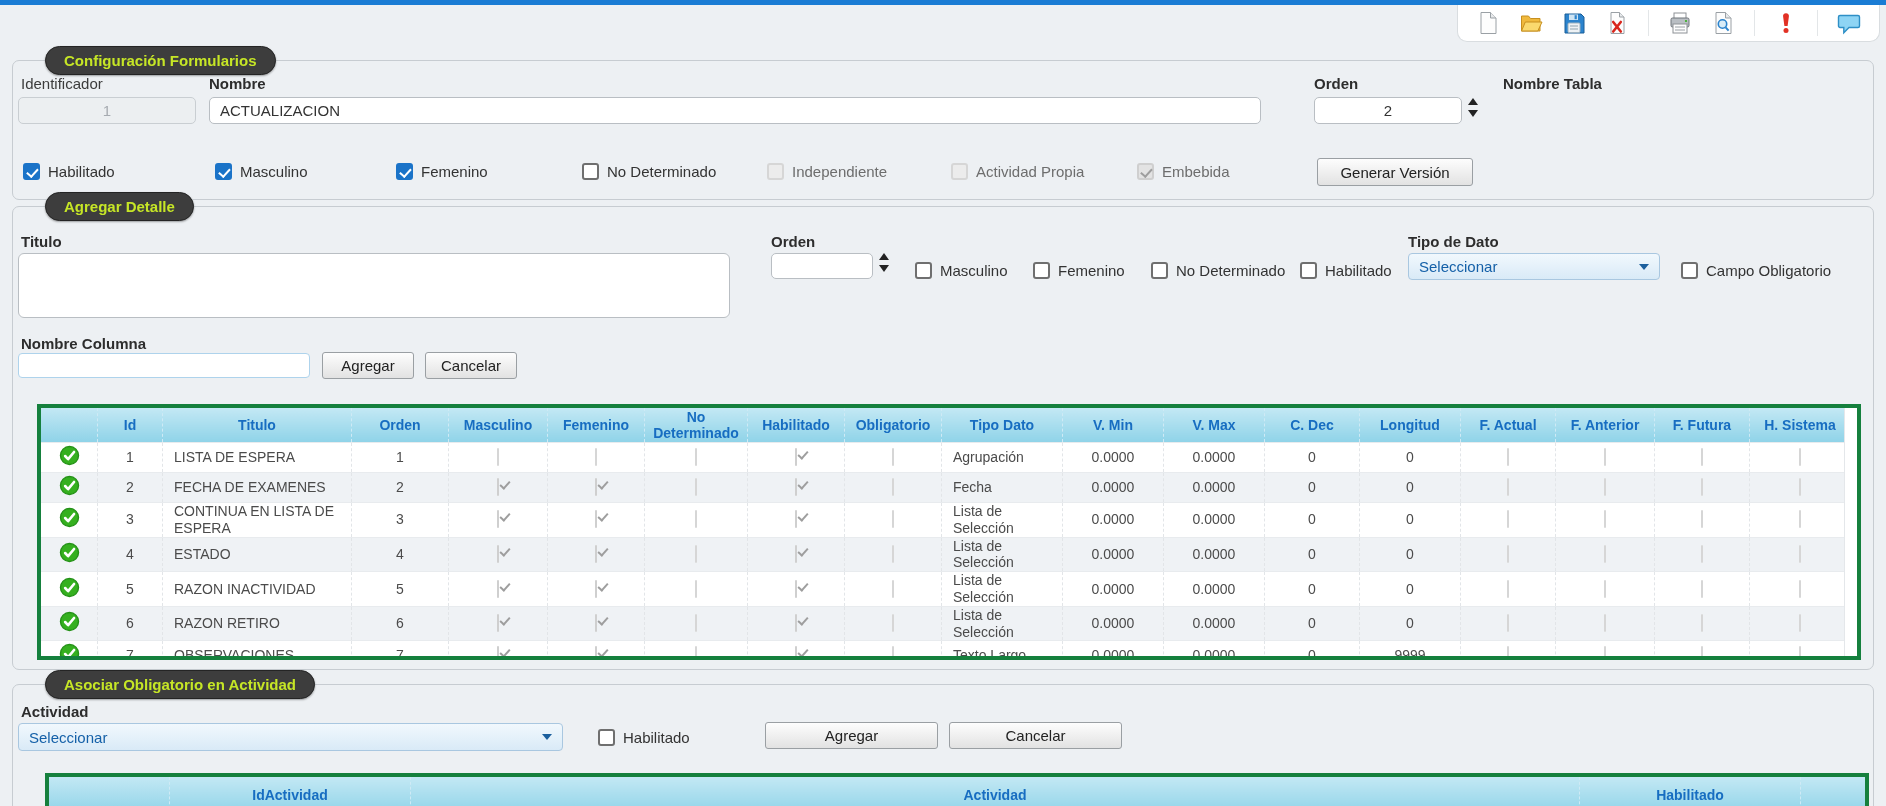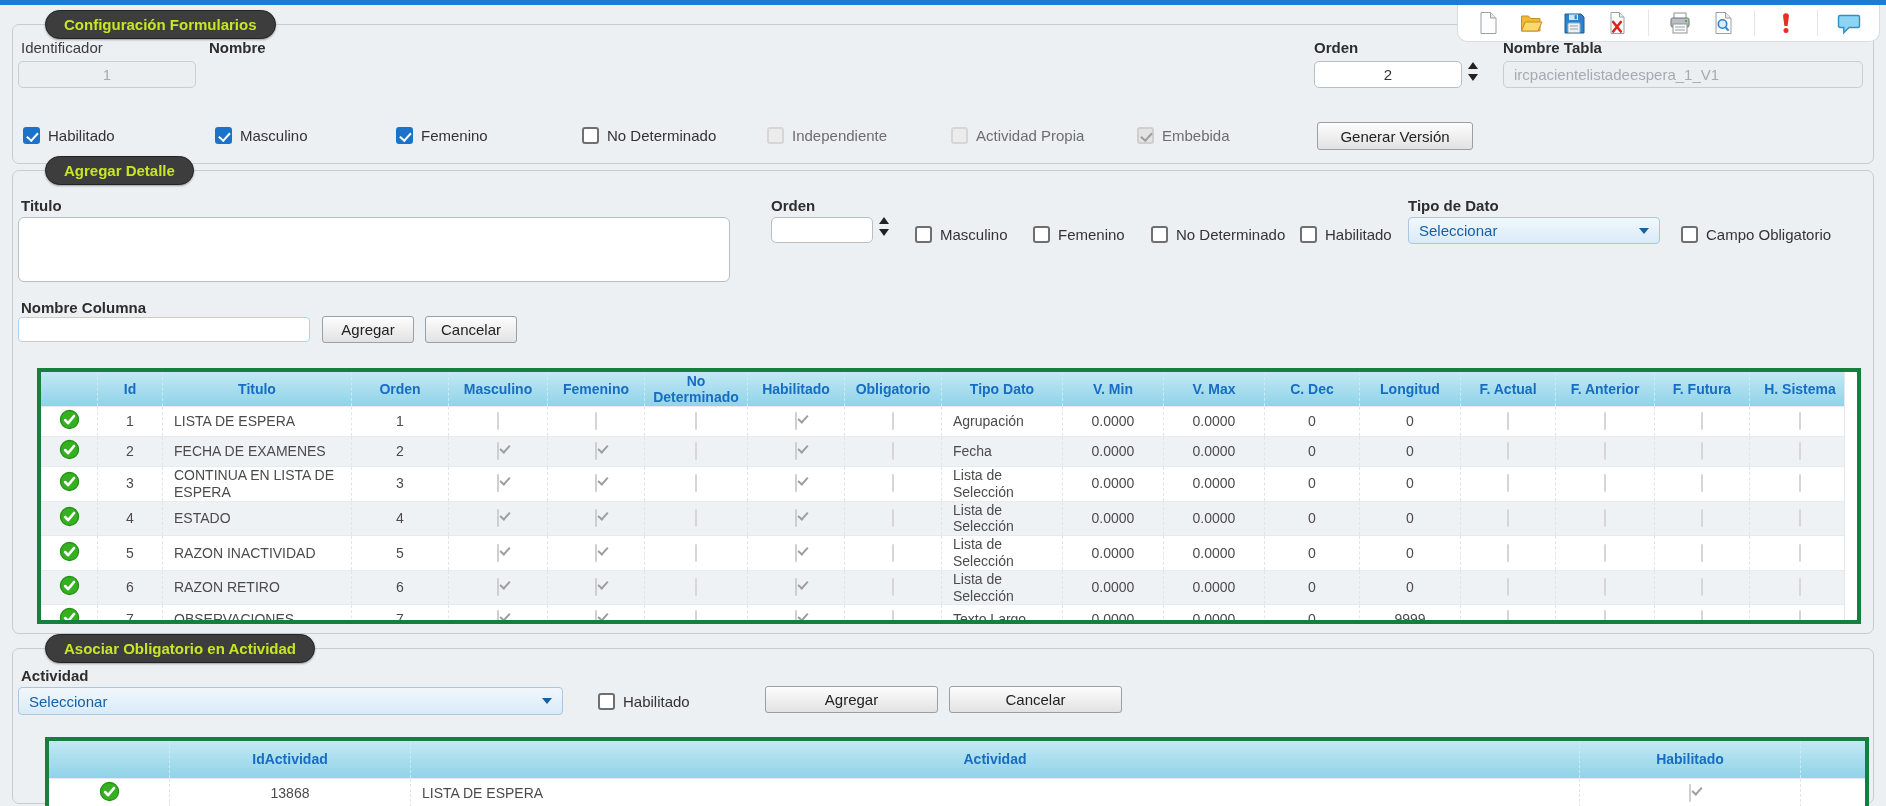--- a/index.html
+++ b/index.html
@@ -7,21 +7,21 @@
           font-family:"Liberation Sans","DejaVu Sans",sans-serif;font-size:15px;color:#333;}
   .topbar{position:absolute;left:0;top:0;width:100%;height:5px;background:#1a7cd4;}
 
   
   .toolbar{position:absolute;top:5px;right:6px;height:36px;background:#fff;border:1px solid #d9dde0;border-top:none;
            border-radius:0 0 10px 10px;display:flex;align-items:center;gap:19px;padding:0 18px;z-index:6;}
   .ticon{width:24px;height:24px;cursor:pointer;flex:none;}
   .tsep{width:1px;height:26px;background:#e3e6e8;flex:none;}
 
   
-  .fs{position:absolute;border:1px solid #c7ccd1;border-radius:7px;background:#edf0f3;}
+  .fs{position:absolute;border:1px solid #c7ccd1;border-radius:7px;background:#edf0f3;margin-top:36px;}
   .badge{position:absolute;top:-15px;left:32px;background:#3d3d3d;color:#c6e626;font-weight:bold;font-size:15px;
          padding:5px 18px;border-radius:16px;border:1px solid #242424;box-shadow:0 1px 2px rgba(0,0,0,.35);white-space:nowrap;z-index:3;}
 
   .lbl{position:absolute;font-size:15px;color:#2d2d2d;font-weight:700;white-space:nowrap;}
   .lbl.normal{font-weight:400;color:#3c3c3c;}
 
   .inp{position:absolute;box-sizing:border-box;height:27px;border:1px solid #b9bec3;border-radius:5px;background:#fff;
        font-family:inherit;font-size:15px;color:#333;padding:0 10px;outline:none;}
   .inp.dis{background:#eceff1;color:#a6abb1;border-color:#c9ced2;}
   .inp.center{text-align:center;}
@@ -125,30 +125,30 @@
       </svg>
   </div>
 
   <div class="fs" style="left:12px;top:24px;width:1860px;height:138px;">
     <div class="badge">Configuración Formularios</div>
 
     <div class="lbl normal" style="left:8px;top:14px;">Identificador</div>
     <input class="inp dis center" readonly="" style="left: 5px; top: 36px; width: 178px;" value="1">
 
     <div class="lbl" style="left:196px;top:14px;">Nombre</div>
+    <input class="inp" style="left: 196px; top: 36px; width: 1052px;" value="ACTUALIZACION">
 
     <div class="lbl" style="left:1301px;top:14px;">Orden</div>
     <input class="inp center" style="left: 1301px; top: 36px; width: 148px;" value="2">
     <div class="spin" style="left:1455px;top:37px;">
       <div class="up"></div>
       <div class="dn"></div>
     </div>
 
     <div class="lbl" style="left:1490px;top:14px;">Nombre Tabla</div>
-    <input class="inp dis" readonly="" style="left: 1490px; top: 36px; width: 360px;" value="ircpacientelistadeespera_1_V1">
 
     <div class="cb-item" style="left:10px;top:102px;">
       <span class="cb checked"></span>
       <span>Habilitado</span>
     </div>
     <div class="cb-item" style="left:202px;top:102px;">
       <span class="cb checked"></span>
       <span>Masculino</span>
     </div>
     <div class="cb-item" style="left:383px;top:102px;">

